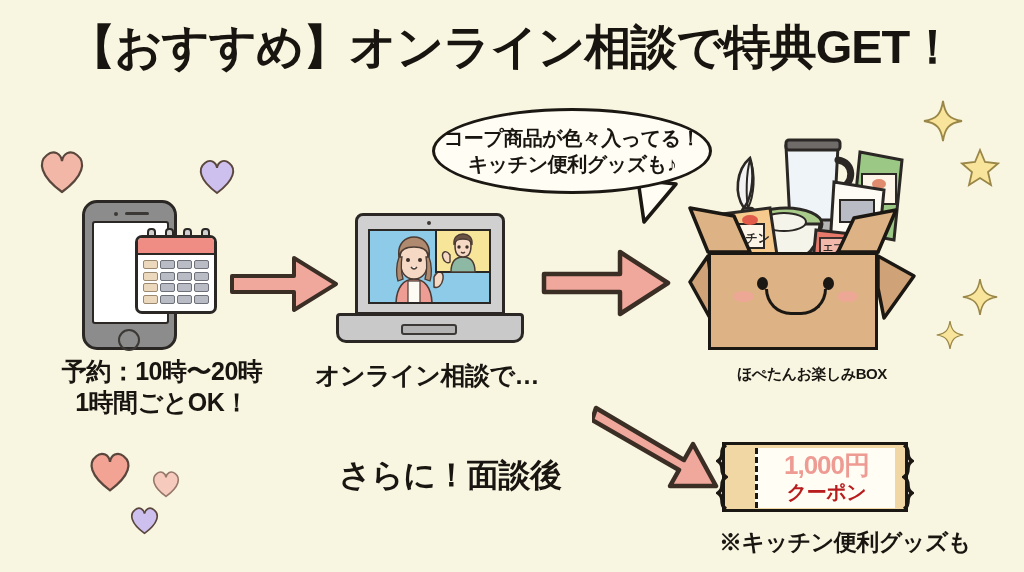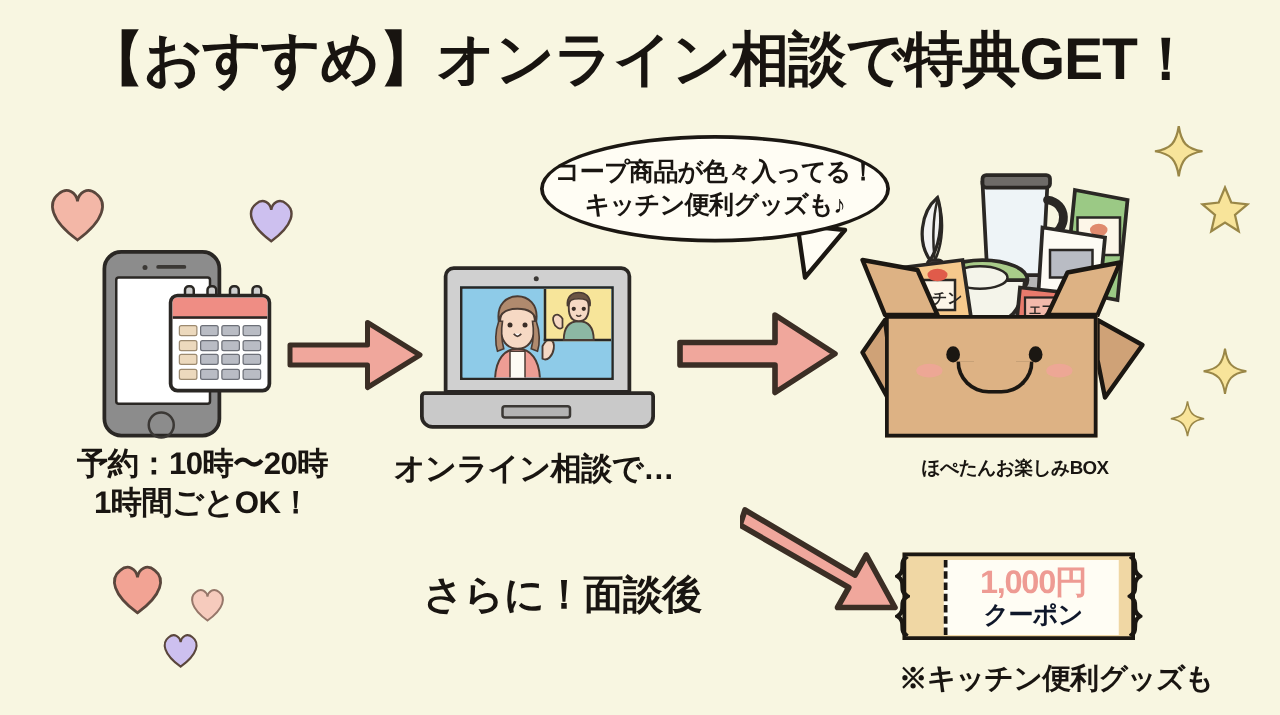--- a/index.html
+++ b/index.html
@@ -113,21 +113,21 @@
   .coupon {
     position: absolute; left: 722px; top: 442px; width: 186px; height: 70px;
     background: #f0d7a4; border: 3.5px solid #1b1712;
   }
   .coupon-inner {
     position: absolute; left: 30px; top: 3px; width: 140px; height: 60px;
     background: #fffdf4; border-left: 3px dashed #1b1712;
     display: flex; flex-direction: column; align-items: center; justify-content: center;
   }
   .coupon-amt { font-size: 26px; font-weight: bold; color: #ee9b93; letter-spacing: -1px; line-height: 1; }
-  .coupon-sub { font-size: 20px; font-weight: bold; color: #0f172a; letter-spacing: -0.5px; line-height: 1.2; margin-top: 2px; }
+  .coupon-sub { font-size: 20px; font-weight: bold; color: #b91c1c; letter-spacing: -0.5px; line-height: 1.2; margin-top: 2px; }
 
   
   .heart, .star { position: absolute; }
 </style>
 </head>
 <body style="background: rgb(248, 246, 225);">
 
 <div id="stage">
 
   <div class="title">【おすすめ】オンライン相談で特典GET！</div>

